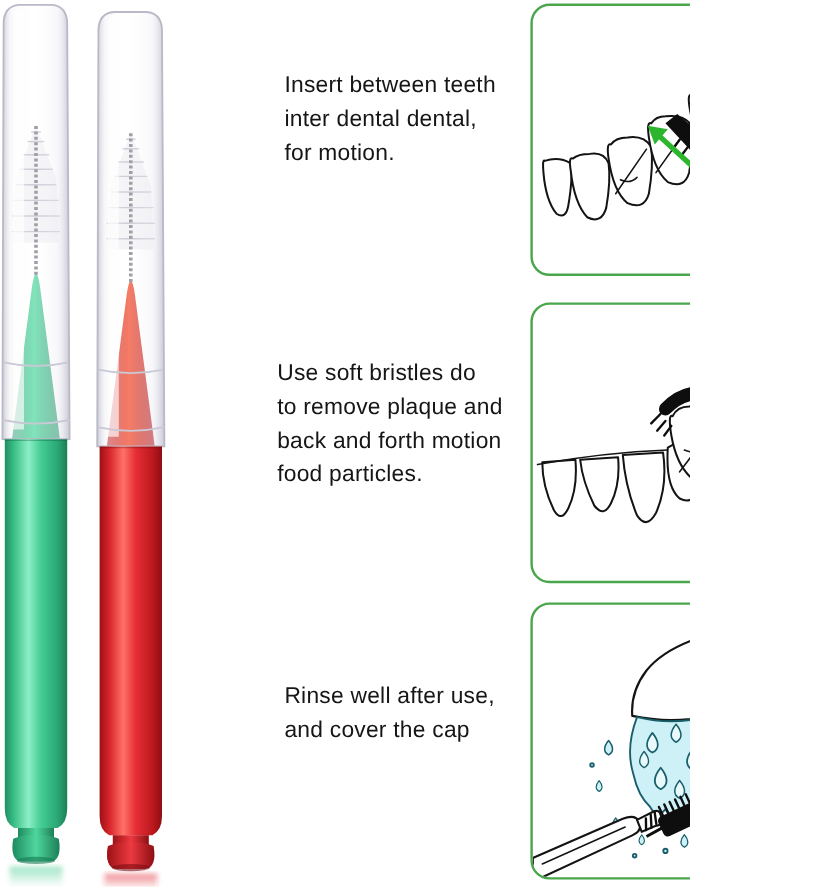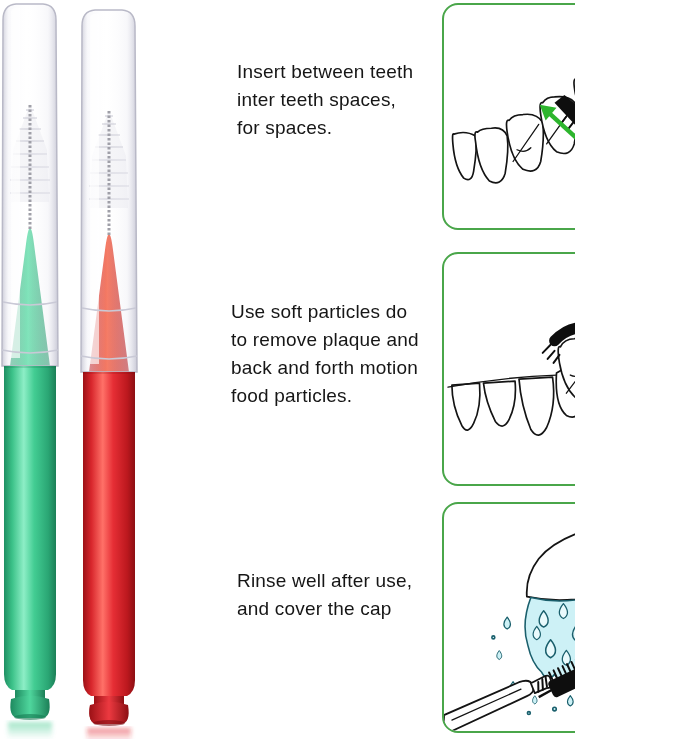--- a/index.html
+++ b/index.html
@@ -139,26 +139,26 @@
         <path d="M9,697 Q6,715 16,716 L40,716 Qrgb 50,715 47,697 Q28,690 9,697 Z" fill="url(#redPlug)"></path>
         <path d="M9,697 Q6,715 16,716 L40,716 Q50,715 47,697 Q28,690 9,697 Z" fill="url(#redPlug)"></path>
         <ellipse cx="28" cy="715" rx="16" ry="3" fill="#7c0c10" opacity=".6"></ellipse>
       </g>
       <rect x="6" y="720" width="44" height="14" fill="url(#reflFadeR)" filter="url(#soft)"></rect>
     </g>
   </svg>
 
   <div class="instr" style="left:237px;top:58px;">
     <div class="tline">Insert between teeth</div>
-    <div class="tline">inter teeth spaces,</div>
-    <div class="tline">for spaces.</div>
+    <div class="tline">inter dental dental,</div>
+    <div class="tline">for motion.</div>
   </div>
 
   <div class="instr" style="left:231px;top:298px;">
-    <div class="tline">Use soft particles do</div>
+    <div class="tline">Use soft bristles do</div>
     <div class="tline">to remove plaque and</div>
     <div class="tline">back and forth motion</div>
     <div class="tline">food particles.</div>
   </div>
 
   <div class="instr" style="left:237px;top:567px;">
     <div class="tline">Rinse well after use,</div>
     <div class="tline">and cover the cap</div>
   </div>
 

